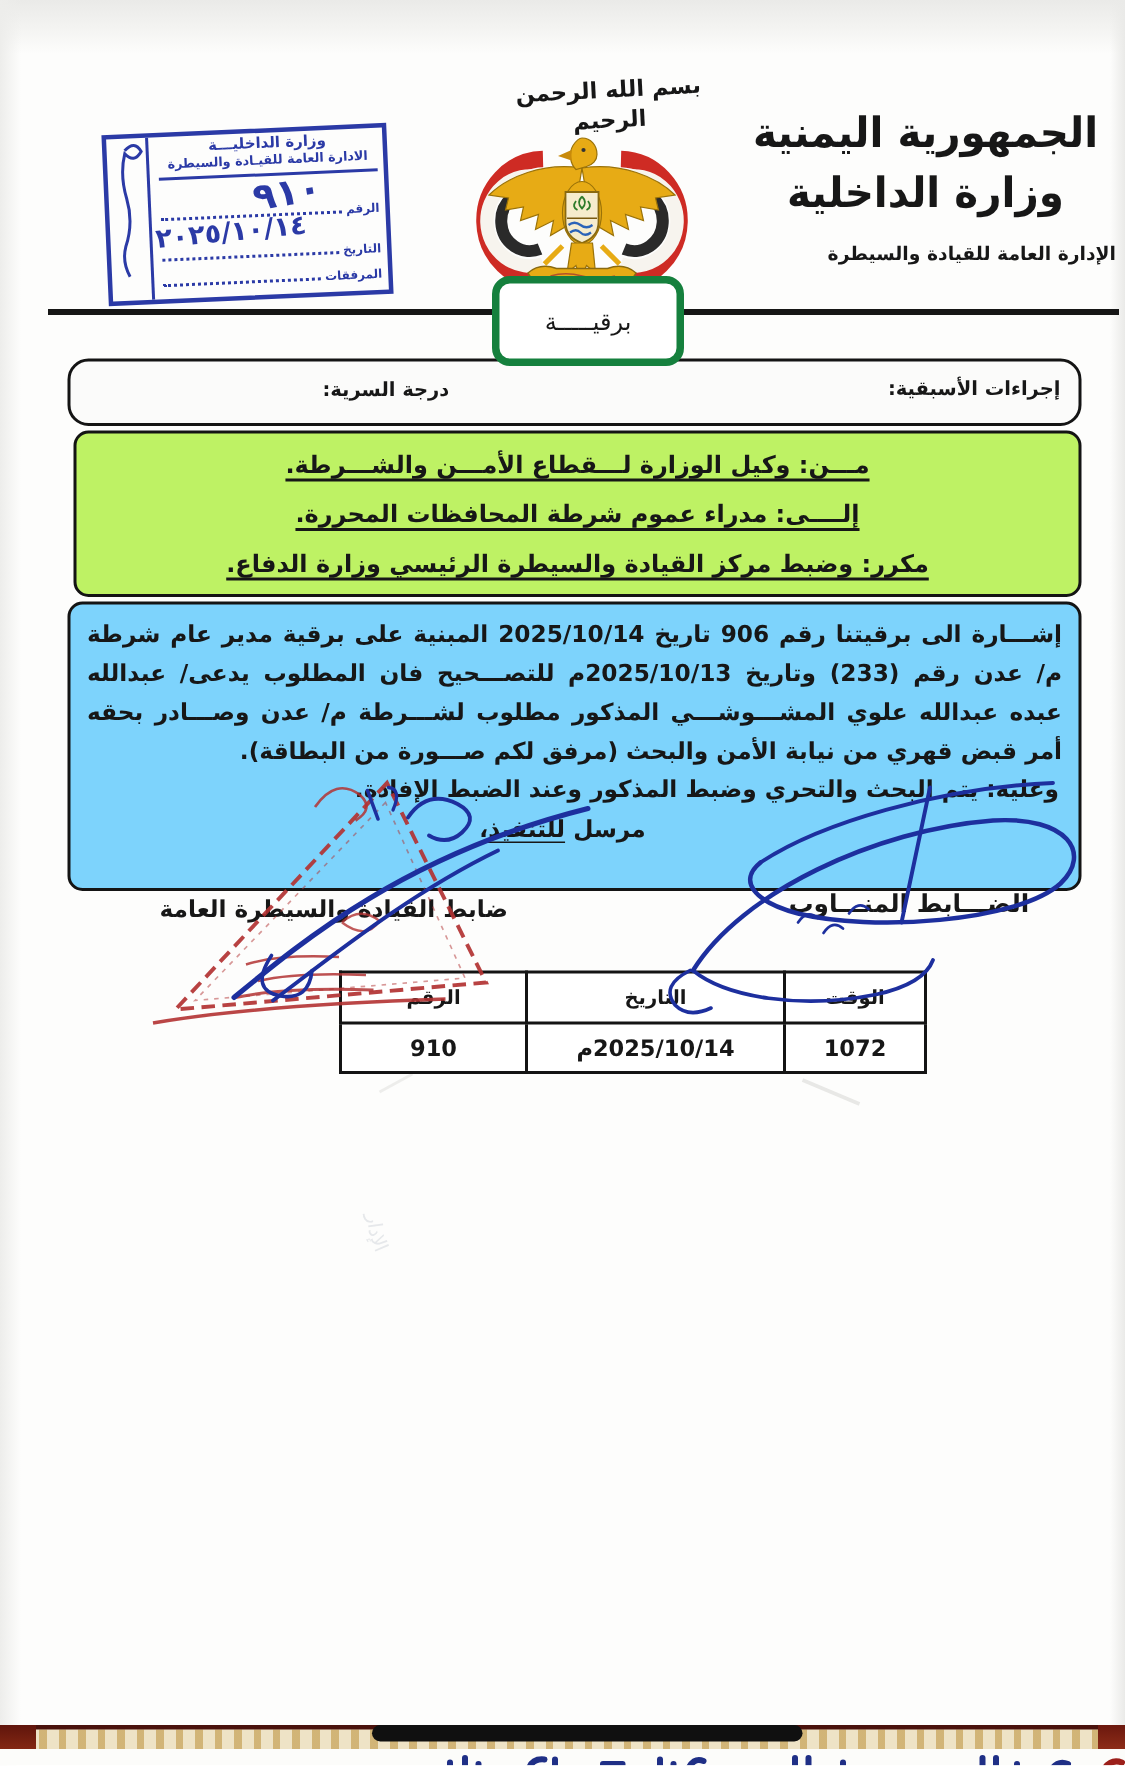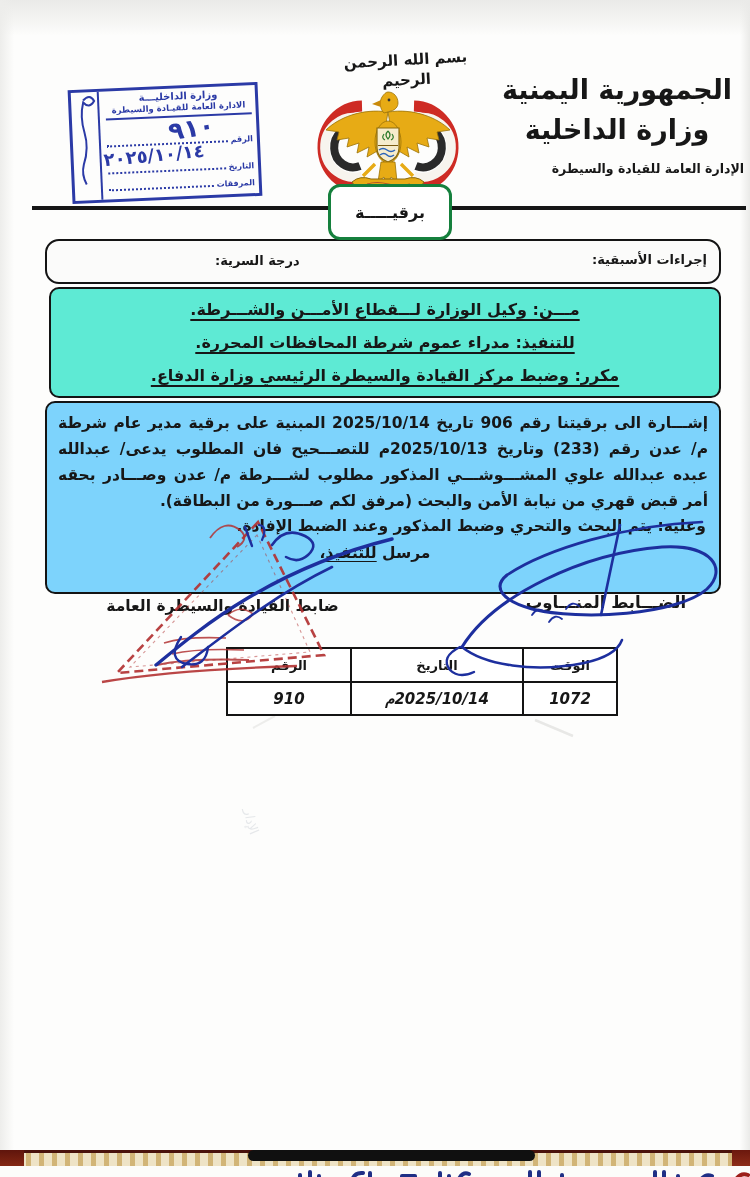--- a/index.html
+++ b/index.html
@@ -36,49 +36,49 @@
   .bismillah{position:absolute;left:322px;top:50px;width:168px;text-align:center;
     font-size:15px;font-weight:bold;line-height:20px;transform:rotate(-3deg);}
   .emblem{position:absolute;left:300px;top:76px;width:176px;height:140px;}
   .letterhead{position:absolute;right:6px;top:58px;width:254px;text-align:center;font-weight:bold;margin-top:12px;}
   .lh-calli{font-size:27px;line-height:40px;letter-spacing:-1px;transform:scaleY(1.03);}
   .lh-sector{font-size:13.5px;margin-top:8px;}
   .lh-admin{font-size:12.5px;margin-top:11px;text-align:right;}
 
   .rule{position:absolute;left:32px;right:4px;top:206px;height:4px;background:#161616;}
   .telegram-badge{position:absolute;left:328px;top:184px;width:118px;height:50px;background:#fff;
-    border:3px solid #15803d;border-radius:12px;display:flex;align-items:center;justify-content:center;
-    font-size:16px;font-weight:bold;z-index:5;}
+    border:5px solid #15803d;border-radius:12px;display:flex;align-items:center;justify-content:center;
+    font-size:16px;font-weight:normal;z-index:5;}
 
   .priority-box{position:absolute;left:45px;top:239px;width:672px;height:41px;
     border:2.5px solid #141414;border-radius:14px;background:#fbfbfa;}
   .precedence{position:absolute;right:12px;top:11px;font-size:13px;font-weight:bold;}
   .secrecy{position:absolute;left:168px;top:12px;font-size:13px;font-weight:bold;}
 
   .addr-box{position:absolute;left:49px;top:287px;width:668px;height:107px;border:2.5px solid #141414;
-    border-radius:10px;display:flex;flex-direction:column;justify-content:center;background:#5eead4;}
+    border-radius:10px;display:flex;flex-direction:column;justify-content:center;background:#bef264;}
   .addr-line{text-align:center;font-weight:bold;font-size:16px;line-height:33px;
     text-decoration:underline;text-underline-offset:4px;text-decoration-thickness:1.5px;}
 
   .body-box{position:absolute;left:45px;top:401px;width:672px;height:189px;border:2.5px solid #141414;
     border-radius:10px;background:#7dd3fc;}
   .body-par{margin:7px 11px 0;font-size:15.5px;font-weight:bold;line-height:26px;text-align:justify;}
   .directive{margin:3px 13px 0;font-size:15.5px;font-weight:bold;text-align:right;}
   .dispatch{margin:9px auto 0;width:fit-content;font-size:15.5px;font-weight:bold;transform:translateX(-8px);}
   .dispatch .u2{text-decoration:underline;text-underline-offset:3px;}
 
   .sig-right{position:absolute;left:520px;top:593px;width:172px;text-align:center;
     font-size:16.5px;font-weight:bold;}
   .sig-left{position:absolute;left:100px;top:597px;width:245px;text-align:center;
     font-size:15.5px;font-weight:bold;}
 
   .log-table{position:absolute;left:226px;top:647px;border-collapse:collapse;direction:rtl;background:#fff;z-index:3;}
   .log-table th,.log-table td{border:2.5px solid #141414;text-align:center;}
   .log-table th{font-size:13px;font-weight:bold;height:30px;}
-  .log-table td{font-size:15px;font-weight:bold;height:29px;font-style:italic;}
+  .log-table td{font-size:15px;font-weight:bold;height:29px;}
   .col-time{width:90px;}
   .col-date{width:168px;}
   .col-num{width:120px;}
 
   .marks{position:absolute;left:60px;top:495px;width:660px;height:215px;z-index:6;pointer-events:none;}
   .watermark{position:absolute;left:205px;top:700px;width:430px;height:230px;}
 
   
   .bottom-strip{position:absolute;left:0;right:0;bottom:0;height:27px;z-index:8;}
   .strip-band{position:absolute;left:0;right:0;top:0;height:16px;background:#eee3c6;
@@ -181,21 +181,21 @@
   <div class="rule"></div>
   <div class="telegram-badge">برقيـــــة</div>
 
   <div class="priority-box">
     <span class="precedence">إجراءات الأسبقية:</span>
     <span class="secrecy">درجة السرية:</span>
   </div>
 
   <div class="addr-box">
     <div class="addr-line">مـــن: وكيل الوزارة لـــقطاع الأمـــن والشـــرطة.</div>
-    <div class="addr-line">للتنفيذ: مدراء عموم شرطة المحافظات المحررة.</div>
+    <div class="addr-line">إلــــى: مدراء عموم شرطة المحافظات المحررة.</div>
     <div class="addr-line">مكرر: وضبط مركز القيادة والسيطرة الرئيسي وزارة الدفاع.</div>
   </div>
 
   <div class="body-box">
     <p class="body-par">إشـــارة الى برقيتنا رقم 906 تاريخ 2025/10/14 المبنية على برقية مدير عام شرطة م/ عدن رقم (233) وتاريخ 2025/10/13م للتصـــحيح فان المطلوب يدعى/ عبدالله عبده عبدالله علوي المشـــوشـــي المذكور مطلوب لشـــرطة م/ عدن وصـــادر بحقه أمر قبض قهري من نيابة الأمن والبحث (مرفق لكم صـــورة من البطاقة).</p>
     <p class="directive">وعليه: يتم البحث والتحري وضبط المذكور وعند الضبط الإفادة.</p>
     <p class="dispatch">
       <span>مرسل</span>
       <span class="u2">للتنفيذ،</span>
     </p>

